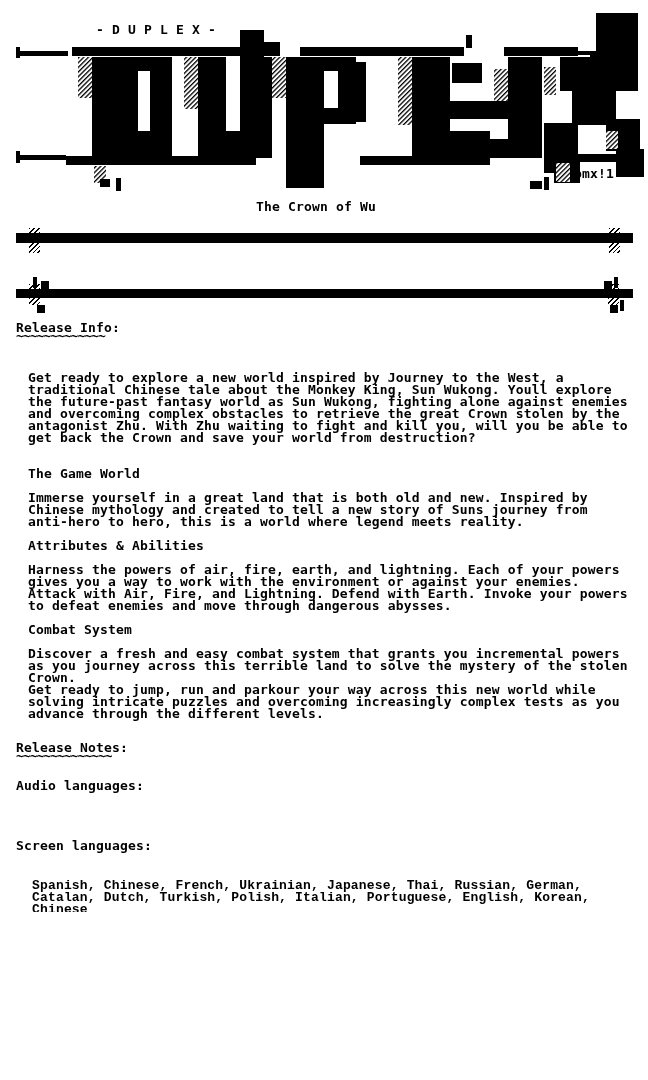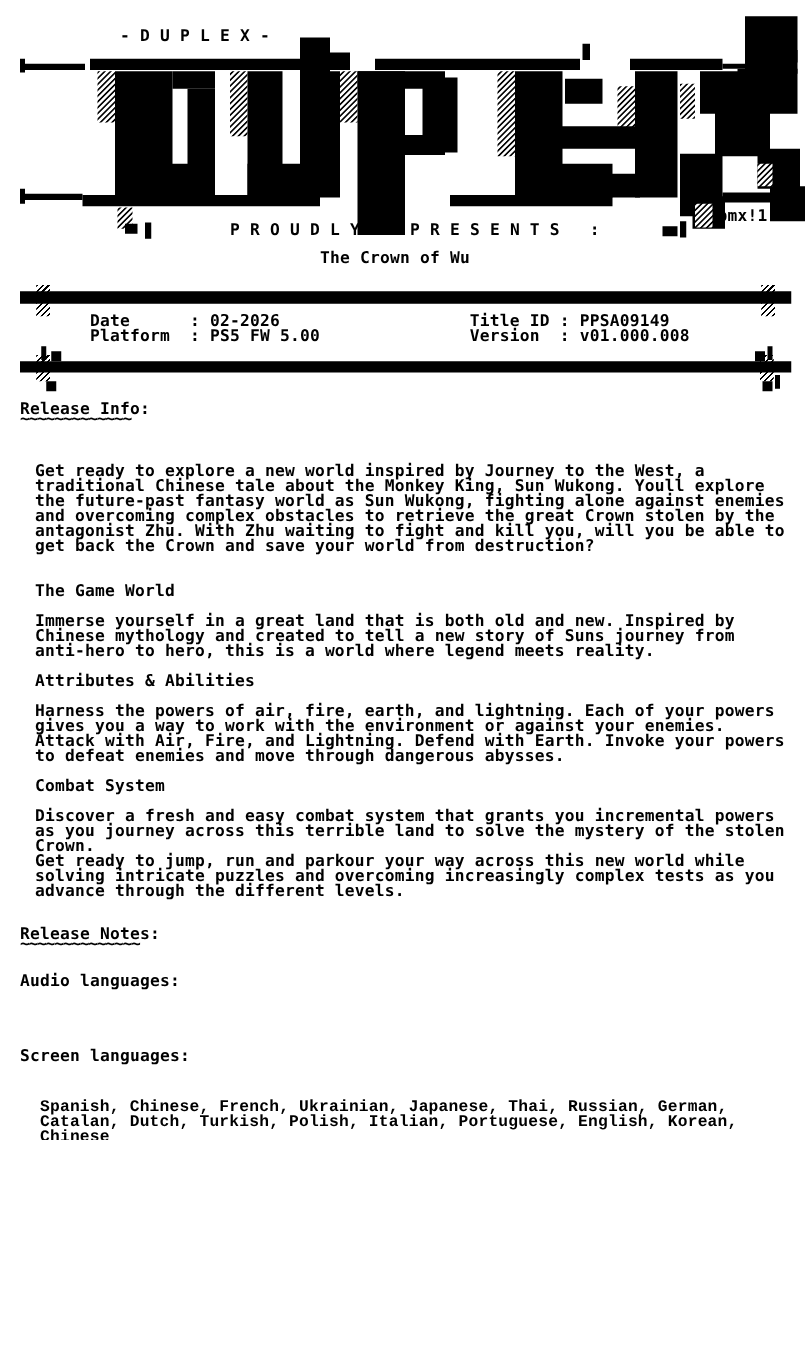--- a/index.html
+++ b/index.html
@@ -98,31 +98,28 @@
       <rect x="634" y="157" width="5" height="12"></rect>
       <rect x="94" y="166" width="12" height="17" fill="url(#hatch)"></rect>
       <rect x="100" y="179" width="10" height="8"></rect>
       <rect x="116" y="178" width="5" height="13"></rect>
       <rect x="530" y="181" width="12" height="8"></rect>
       <rect x="544" y="177" width="5" height="13"></rect>
     </g>
   </svg>
 
   <div class="abs" style="left:574px;top:168px;">bmx!1</div>
-  <div class="abs" style="left:184px;top:179px;">P R O U D L Y     P R E S E N T S   :</div>
   <div class="abs" style="left:256px;top:201px;">The Crown of Wu</div>
 
   <div>
     <div class="hatch" style="left:29px;top:228px;width:11px;height:25px;"></div>
     <div class="bar" style="left:16px;top:233px;width:617px;height:10px;"></div>
     <div class="hatch" style="left:609px;top:228px;width:11px;height:25px;"></div>
   </div>
 
-  <pre class="abs" style="left:16px;top:252px;margin:0;">       Date      : 02-2026                   Title ID : PPSA09149
-       Platform  : PS5 FW 5.00               Version  : v01.000.008</pre>
 
   <div>
     <div class="bar" style="left:33px;top:277px;width:4px;height:11px;"></div>
     <div class="bar" style="left:41px;top:281px;width:8px;height:8px;"></div>
     <div class="hatch" style="left:29px;top:284px;width:11px;height:21px;"></div>
     <div class="bar" style="left:16px;top:289px;width:617px;height:9px;"></div>
     <div class="bar" style="left:37px;top:305px;width:8px;height:8px;"></div>
     <div class="bar" style="left:604px;top:281px;width:8px;height:8px;"></div>
     <div class="bar" style="left:614px;top:277px;width:4px;height:11px;"></div>
     <div class="hatch" style="left:608px;top:284px;width:11px;height:21px;"></div>

